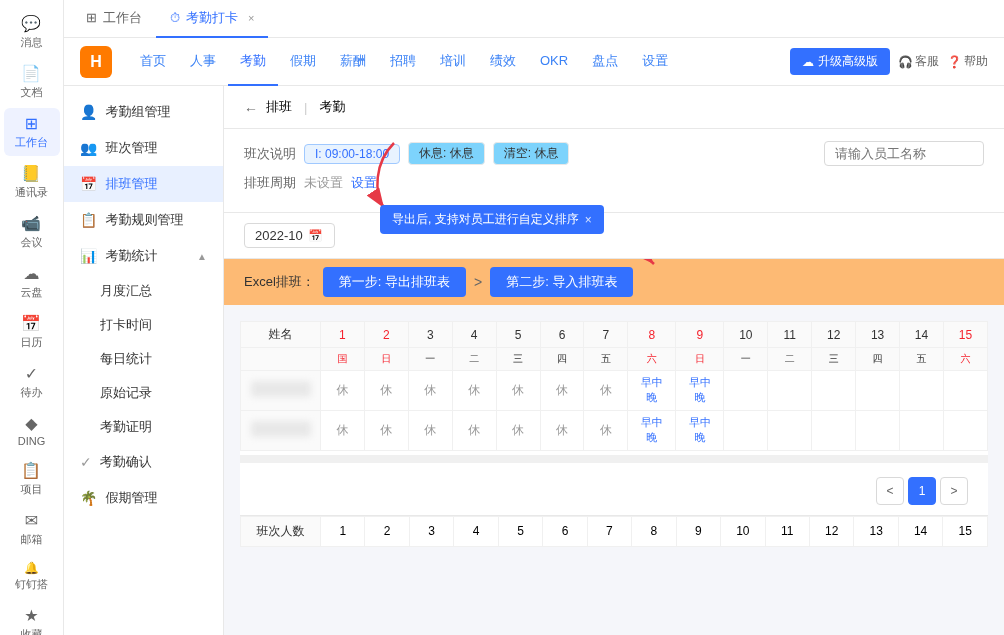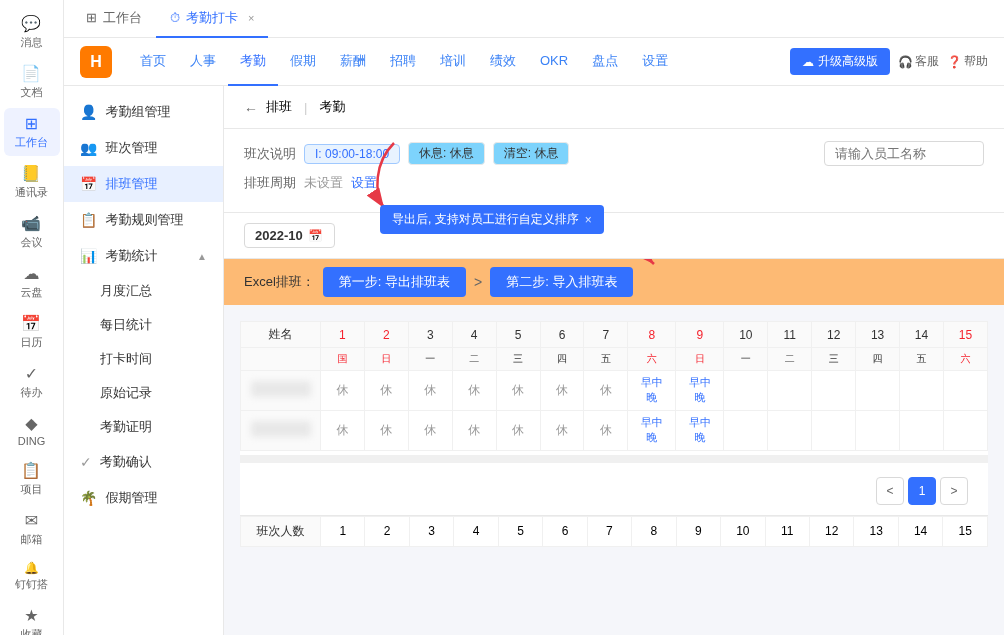--- a/index.html
+++ b/index.html
@@ -49,21 +49,21 @@
 
     .schedule-config { background: #fff; padding: 12px 20px; border-bottom: 1px solid #e8e8e8; }
     .config-row { display: flex; align-items: center; gap: 8px; margin-bottom: 8px; }
     .config-label { color: #666; font-size: 13px; white-space: nowrap; }
     .config-tag { background: #7dd3fc; border: 1px solid #e8e8e8; border-radius: 4px; padding: 2px 10px; font-size: 12px; color: #333; cursor: pointer; }
     .config-tag.blue { background: #e8f3ff; border-color: #a0c9ff; color: #3370ff; }
     .link-text { color: #3370ff; cursor: pointer; font-size: 13px; }
     .unset-text { color: #999; font-size: 13px; }
 
     
-    .toolbar-area { background: #fff; padding: 10px 20px; border-bottom: 1px solid #e8e8e8; display: flex; align-items: center; gap: 10px; font-weight: bold; }
+    .toolbar-area { background: #fff; padding: 10px 20px; border-bottom: 1px solid #e8e8e8; display: flex; align-items: center; gap: 10px; }
     .date-input { border: 1px solid #d9d9d9; border-radius: 4px; padding: 4px 10px; font-size: 13px; color: #333; display: flex; align-items: center; gap: 6px; background: #fff; }
     .date-icon { color: #999; font-size: 12px; }
     .info-text { color: #999; font-size: 12px; }
 
     
     .tooltip-banner { background: #3370ff; color: #fff; padding: 6px 12px; border-radius: 4px; font-size: 12px; display: flex; align-items: center; gap: 6px; position: absolute; top: 220px; left: 480px; z-index: 10; white-space: nowrap; }
     .tooltip-close { cursor: pointer; color: rgba(255,255,255,0.8); font-size: 12px; }
 
     
     .excel-row { display: flex; align-items: center; gap: 8px; padding: 8px 20px; background: #fdba74; }
@@ -218,22 +218,22 @@
       <div class="menu-item">
         <span class="menu-icon">📋</span>
         <span>考勤规则管理</span>
       </div>
       <div class="menu-item">
         <span class="menu-icon">📊</span>
         <span>考勤统计</span>
         <span class="menu-expand">▲</span>
       </div>
       <div class="sub-menu-item">月度汇总</div>
+      <div class="sub-menu-item">打卡时间</div>
       <div class="sub-menu-item">每日统计</div>
-      <div class="sub-menu-item">打卡时间</div>
       <div class="sub-menu-item">原始记录</div>
       <div class="sub-menu-item">考勤证明</div>
       <div class="menu-item">
         <span class="menu-icon">✓</span>
         <span>考勤确认</span>
       </div>
       <div class="menu-item">
         <span class="menu-icon">🌴</span>
         <span>假期管理</span>
       </div>

